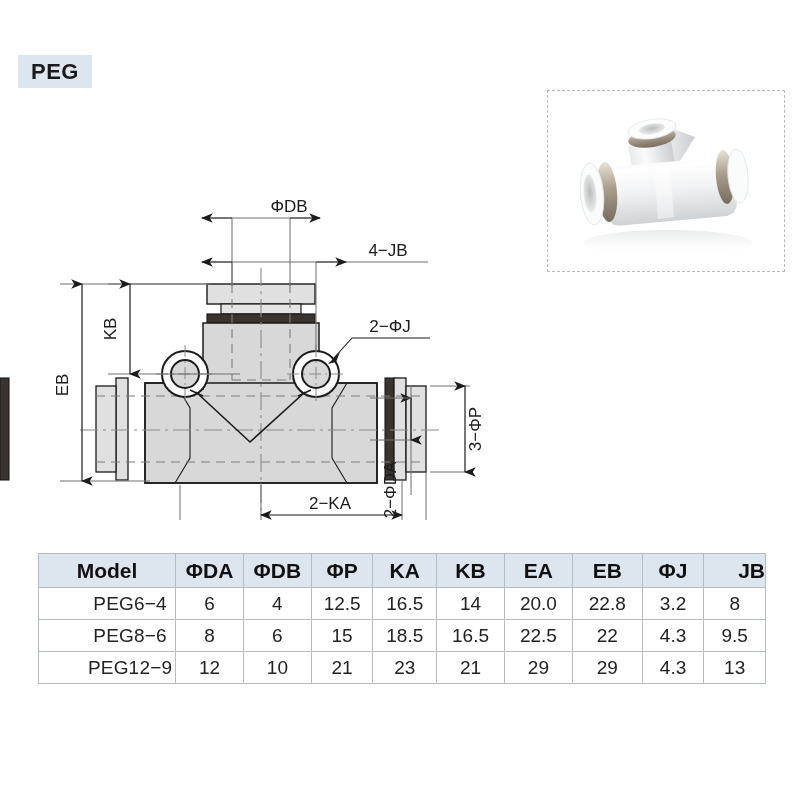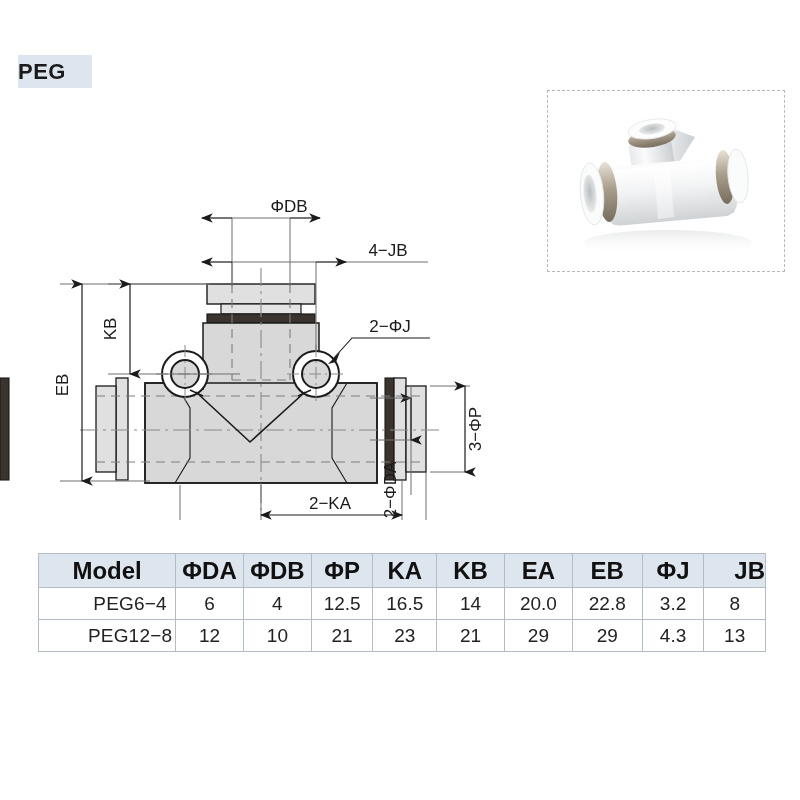--- a/index.html
+++ b/index.html
@@ -18,21 +18,21 @@
   
   #title-box {
     position: absolute;
     left: 18px;
     top: 55px;
     width: 74px;
     height: 33px;
     background: #dde5ef;
     display: flex;
     align-items: center;
-    justify-content: flex-start;
+    justify-content: center;
   }
   #title-box .title-text {
     font-size: 22px;
     font-weight: bold;
     color: #1a1a1a;
     letter-spacing: 0.5px;
     font-family: "Liberation Sans", sans-serif;
   }
 
   
@@ -76,21 +76,21 @@
     text-align: center;
     color: #222222;
     padding: 0;
     height: 31px;
     font-size: 19px;
     font-weight: normal;
   }
   table#spec-table thead th {
     background: #dde5ef;
     font-weight: bold;
-    font-size: 24px;
+    font-size: 21px;
     height: 33px;
     color: #111111;
   }
   table#spec-table tbody td.model-cell {
     font-size: 19px;
     letter-spacing: 0.2px;
     padding-left: 46px;
   }
   table#spec-table thead th.col-model { width: 128px; }
   table#spec-table thead th.col-da    { width: 64px; }
@@ -360,21 +360,33 @@
         <td>4</td>
         <td>12.5</td>
         <td>16.5</td>
         <td>14</td>
         <td>20.0</td>
         <td>22.8</td>
         <td>3.2</td>
         <td>8</td>
       </tr>
       <tr>
-        <td class="model-cell">PEG12−8</td>
+        <td class="model-cell">PEG8−6</td>
+        <td>8</td>
+        <td>6</td>
+        <td>15</td>
+        <td>18.5</td>
+        <td>16.5</td>
+        <td>22.5</td>
+        <td>22</td>
+        <td>4.3</td>
+        <td>9.5</td>
+      </tr>
+      <tr>
+        <td class="model-cell">PEG12−9</td>
         <td>12</td>
         <td>10</td>
         <td>21</td>
         <td>23</td>
         <td>21</td>
         <td>29</td>
         <td>29</td>
         <td>4.3</td>
         <td>13</td>
       </tr>

